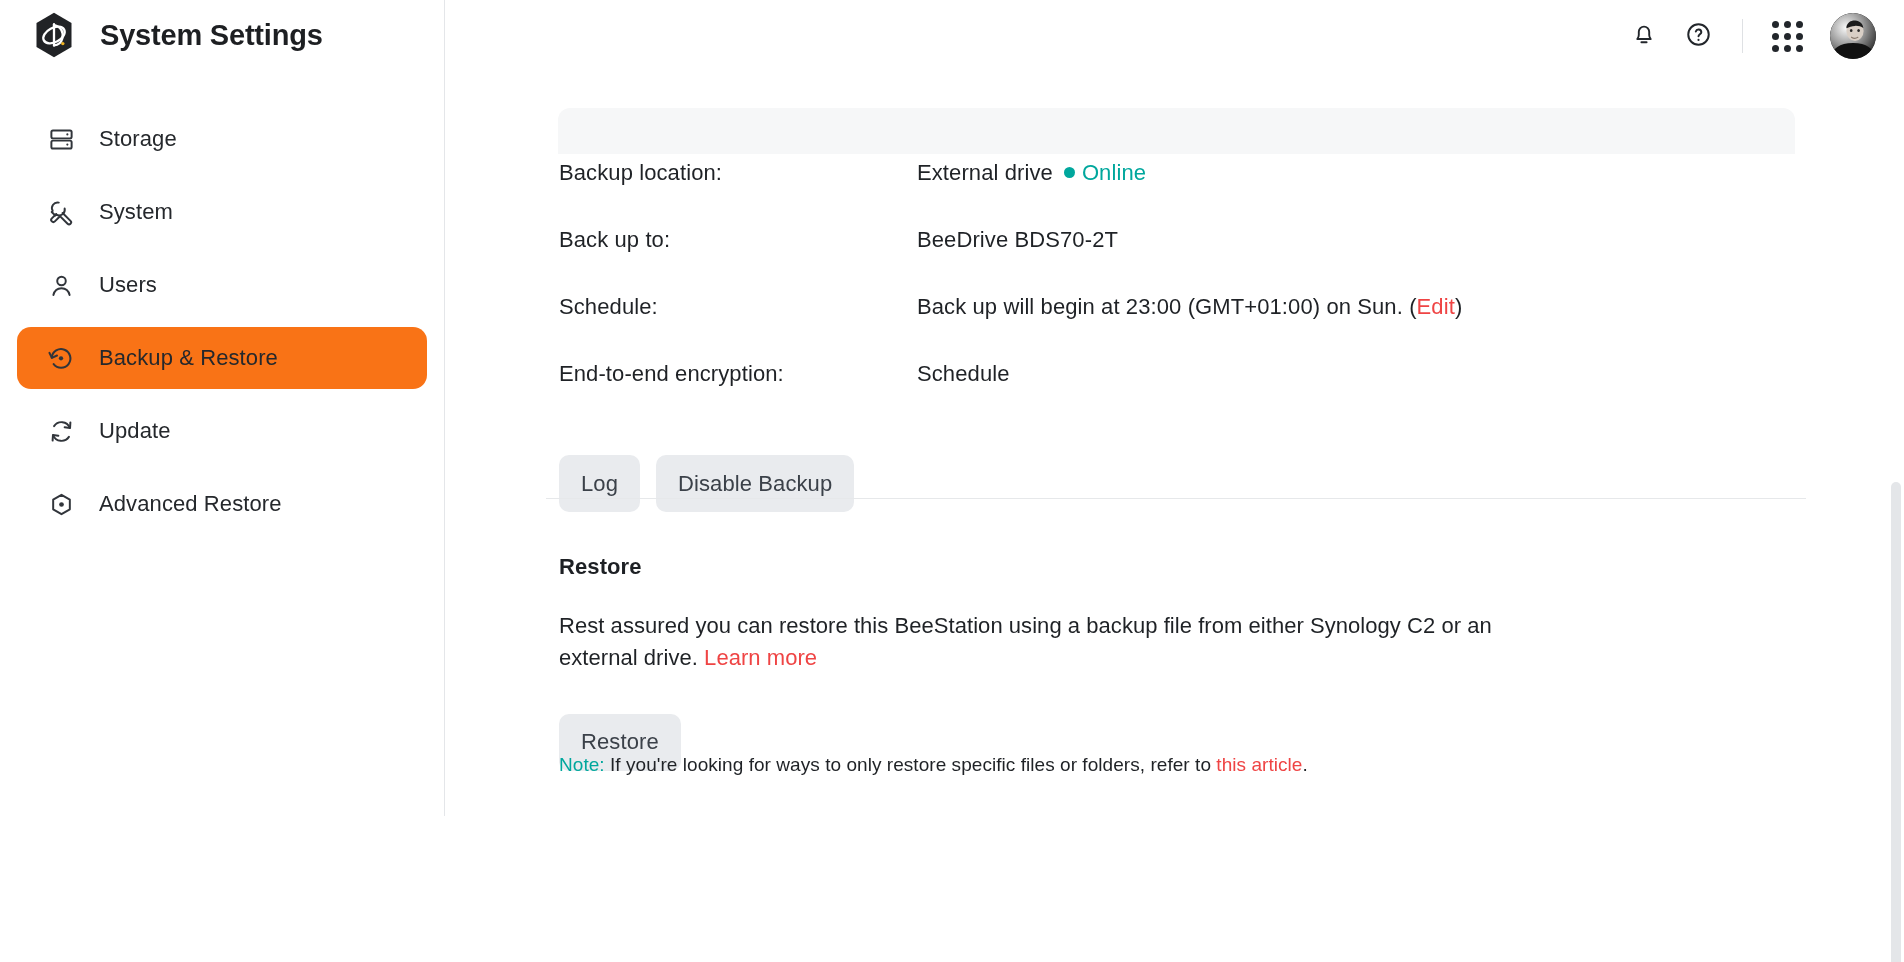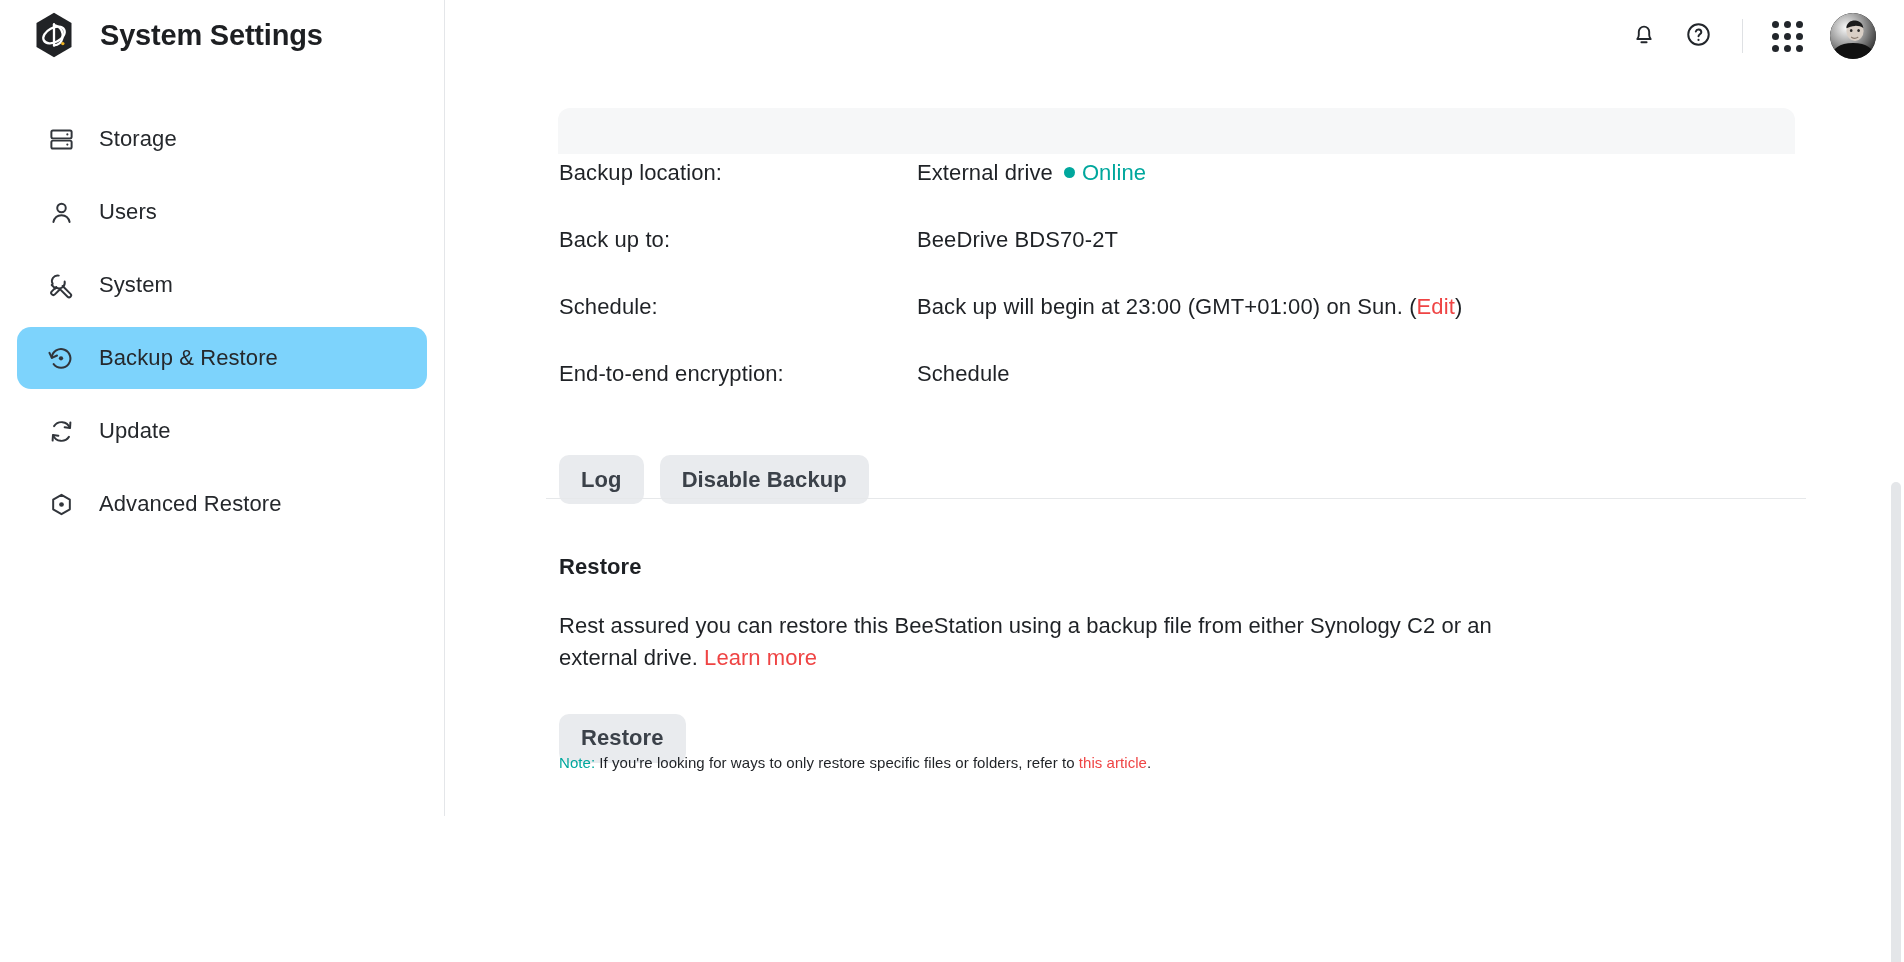--- a/index.html
+++ b/index.html
@@ -69,21 +69,21 @@
     display: flex; align-items: center; justify-content: center;
     color: #31353b;
   }
   .nav-item .nav-label {
     font-size: 22px;
     color: #25282c;
     letter-spacing: 0.1px;
     white-space: nowrap;
   }
   .nav-item.active {
-    background: #7dd3fc;
+    background: #f97316;
   }
 
   
   .main {
     position: relative;
     flex: 1 1 auto;
     height: 962px;
     background: #ffffff;
     overflow: hidden;
   }
@@ -193,30 +193,29 @@
     position: absolute;
     left: 114px;
     top: 383px;
     display: flex;
     gap: 16px;
   }
   .btn {
     background: #e9ebee;
     border: none;
     border-radius: 10px;
-    height: 49px;
+    height: 57px;
     padding: 0 22px;
     font-family: "Liberation Sans", sans-serif;
     font-size: 22px;
     color: #3b4149;
     cursor: pointer;
     letter-spacing: 0.1px;
     display: inline-flex;
     align-items: center;
-    font-weight: bold;
   }
 
   .divider {
     position: absolute;
     left: 101px;
     top: 426px;
     width: 1260px;
     height: 1px;
     background: #e6e8ea;
   }
@@ -239,21 +238,21 @@
     color: #1f2226;
     line-height: 1.45;
     letter-spacing: 0.05px;
     margin-bottom: 40px;
     max-width: 1000px;
   }
   .note {
     position: absolute;
     left: 114px;
     top: 682px;
-    font-size: 15px;
+    font-size: 19px;
     color: #1f2226;
     letter-spacing: 0.05px;
     white-space: nowrap;
   }
   .note-label { color: #00a79d; }
 
   
   .scrollbar-track {
     position: absolute;
     right: 0;
@@ -303,36 +302,36 @@
             <circle cx="17.2" cy="7.5" r="0.95" fill="currentColor" stroke="none"></circle>
             <circle cx="17.2" cy="16.5" r="0.95" fill="currentColor" stroke="none"></circle>
           </svg>
         </span>
         <span class="nav-label">Storage</span>
       </div>
 
       <div class="nav-item">
         <span class="nav-icon">
           <svg viewBox="0 0 24 24" width="27" height="27" fill="none" stroke="currentColor" stroke-width="1.75" stroke-linecap="round" stroke-linejoin="round">
-            <circle cx="12" cy="8" r="3.8"></circle>
-            <path d="M4.8 20.5c0.9-4 3.8-6.1 7.2-6.1s6.3 2.1 7.2 6.1"></path>
-          </svg>
-        </span>
-        <span class="nav-label">Users</span>
-      </div>
-
-      <div class="nav-item">
-        <span class="nav-icon">
-          <svg viewBox="0 0 24 24" width="27" height="27" fill="none" stroke="currentColor" stroke-width="1.75" stroke-linecap="round" stroke-linejoin="round">
             <path d="M9.6 3.2a5 5 0 0 0-5.4 7.4l-0.9 0.9 3.2 3.2 0.9-0.9a5 5 0 0 0 7.4-5.4"></path>
             <path d="M7.3 13.3 L3.4 17.2a1.9 1.9 0 0 0 2.7 2.7l3.9-3.9"></path>
             <path d="M13 12.4 L20 19.4a1.8 1.8 0 0 1-2.6 2.6L10.4 15"></path>
           </svg>
         </span>
         <span class="nav-label">System</span>
+      </div>
+
+      <div class="nav-item">
+        <span class="nav-icon">
+          <svg viewBox="0 0 24 24" width="27" height="27" fill="none" stroke="currentColor" stroke-width="1.75" stroke-linecap="round" stroke-linejoin="round">
+            <circle cx="12" cy="8" r="3.8"></circle>
+            <path d="M4.8 20.5c0.9-4 3.8-6.1 7.2-6.1s6.3 2.1 7.2 6.1"></path>
+          </svg>
+        </span>
+        <span class="nav-label">Users</span>
       </div>
 
       <div class="nav-item active">
         <span class="nav-icon">
           <svg viewBox="0 0 24 24" width="28" height="28" fill="none" stroke="currentColor" stroke-width="1.75" stroke-linecap="round" stroke-linejoin="round">
             <path d="M4.1 11.6a8 8 0 1 1 1.6 5.6"></path>
             <polyline points="2.1,7.6 4.2,11.9 8.6,9.9"></polyline>
             <circle cx="12" cy="12.3" r="1.85" fill="currentColor" stroke="none"></circle>
           </svg>
         </span>

